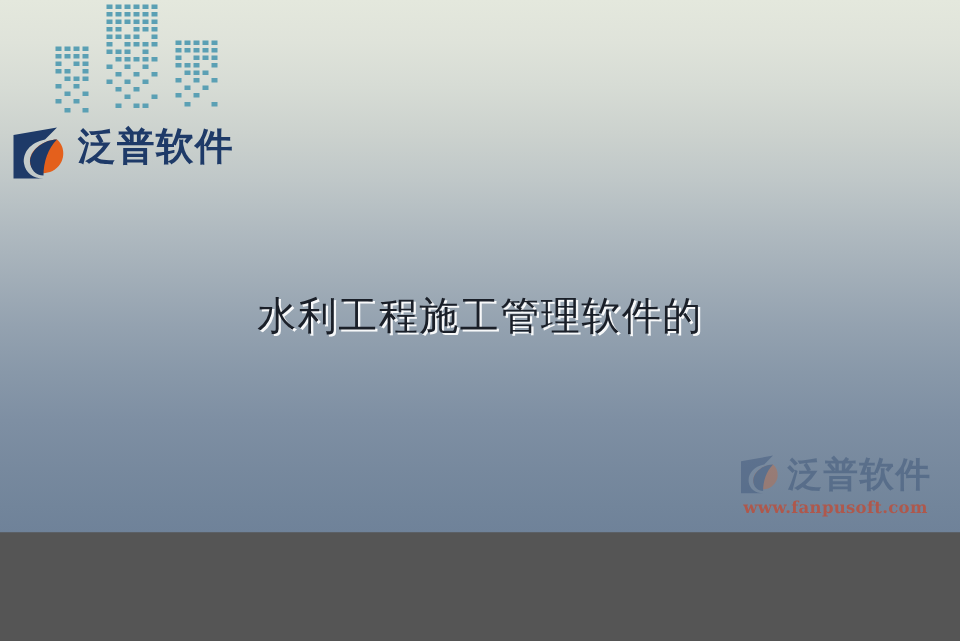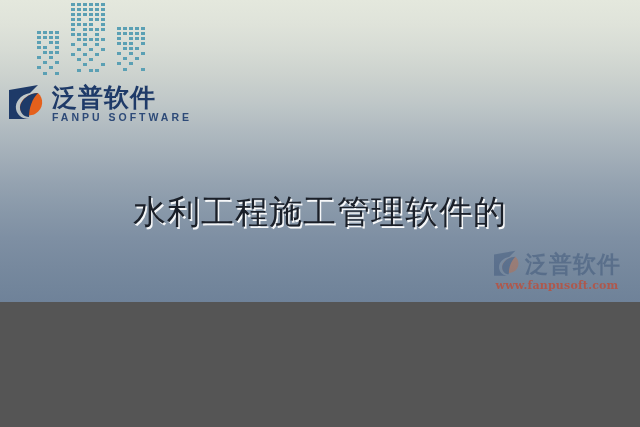--- a/index.html
+++ b/index.html
@@ -3,21 +3,21 @@
 <meta charset="utf-8">
 <style>
   html, body {
     margin: 0;
     padding: 0;
     background: #555;
   }
   #banner {
     position: relative;
     width: 640px;
-    height: 302px;
+    height: 355px;
     overflow: hidden;
     font-family: "Liberation Sans", sans-serif;
     background: linear-gradient(to bottom,
         #e4e8dd 0%,
         #dfe3da 8%,
         #d7dcd5 16%,
         #ccd2ce 25%,
         #bfc7c8 34%,
         #b0bac0 43%,
         #a2aeb8 52%,
@@ -80,21 +80,21 @@
   
   #headline {
     position: absolute;
     left: 0;
     top: 189px;
     width: 640px;
     text-align: center;
   }
   #headline .line {
     font-family: "DejaVu Serif", "Liberation Serif", serif;
-    font-size: 33px;
+    font-size: 26px;
     line-height: 45px;
     color: #1a1f28;
     letter-spacing: 1px;
     text-shadow: 1.5px 1.5px 0px rgba(255,255,255,0.92);
     white-space: nowrap;
   }
 
   
   #watermark {
     position: absolute;
@@ -265,21 +265,20 @@
   <div id="brand">
     <div id="brand-mark">
       <svg width="40" height="38" viewBox="0 0 40 38" xmlns="http://www.w3.org/2000/svg">
         <path d="M1 6 L30 1 L22 9 C12 11 7 18 8 25 C9 31 14 35 21 35 L1 35 Z" fill="#1e3a68"></path>
         <path d="M30 9 C36 14 36 25 27 30 C18 34 11 29 12 22 C13 15 22 9 30 9 Z" fill="#e4601c"></path>
         <path d="M30 9 C24 15 21 24 21 33 C16 33 12 29 12 23 C13 15 22 9 30 9 Z" fill="#1e3a68"></path>
       </svg>
     </div>
     <div id="brand-words">
       <div id="brand-cn">泛普软件</div>
-      <div id="brand-en">FANPU SOFTWARE</div>
     </div>
   </div>
 
   <div id="headline">
     <div class="line">水利工程施工管理软件的</div>
   </div>
 
   <div id="watermark">
     <div id="wm-row">
       <div id="wm-mark">

